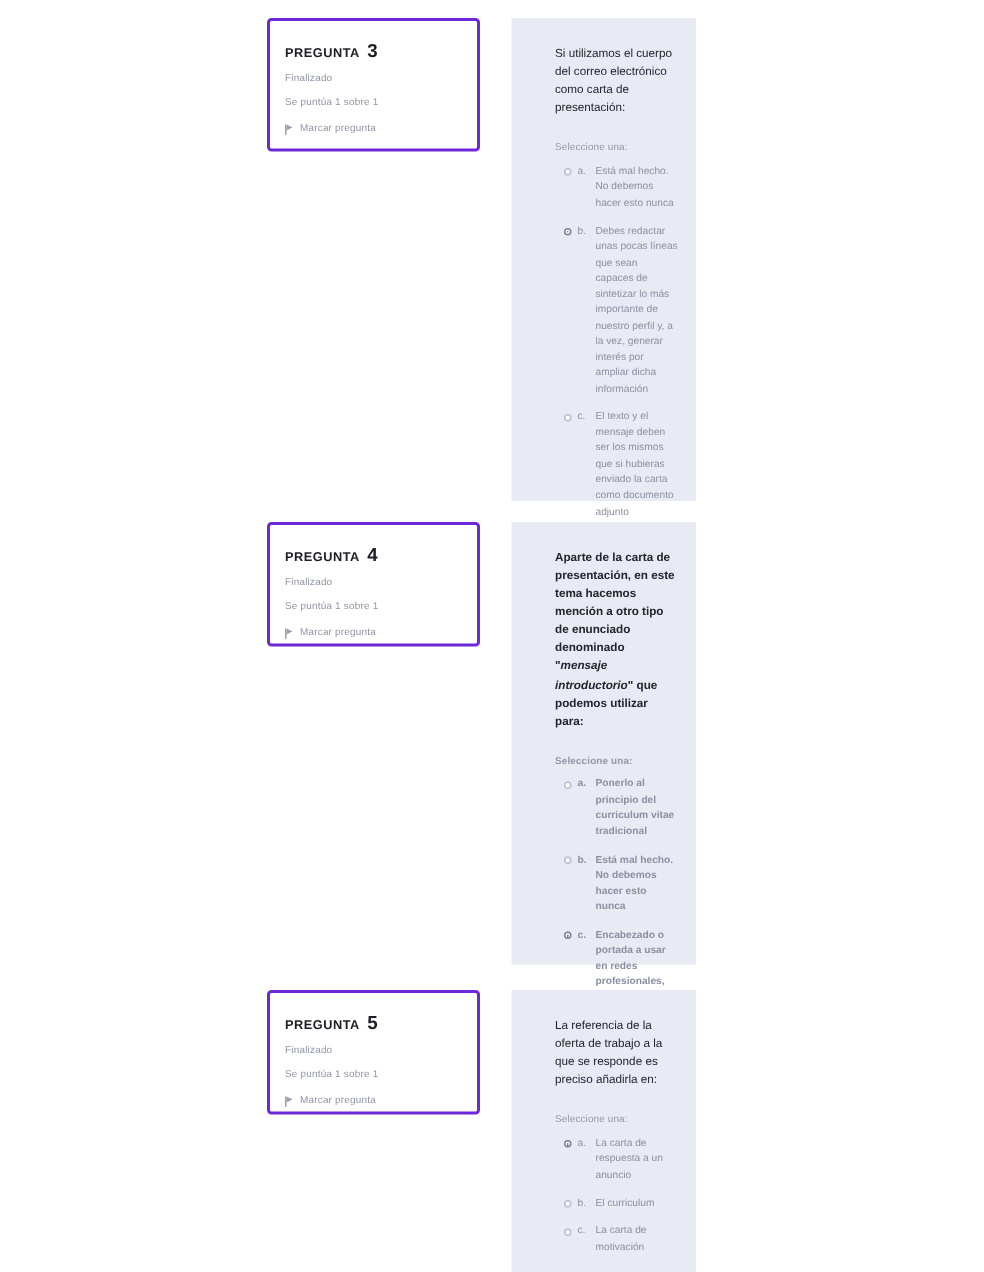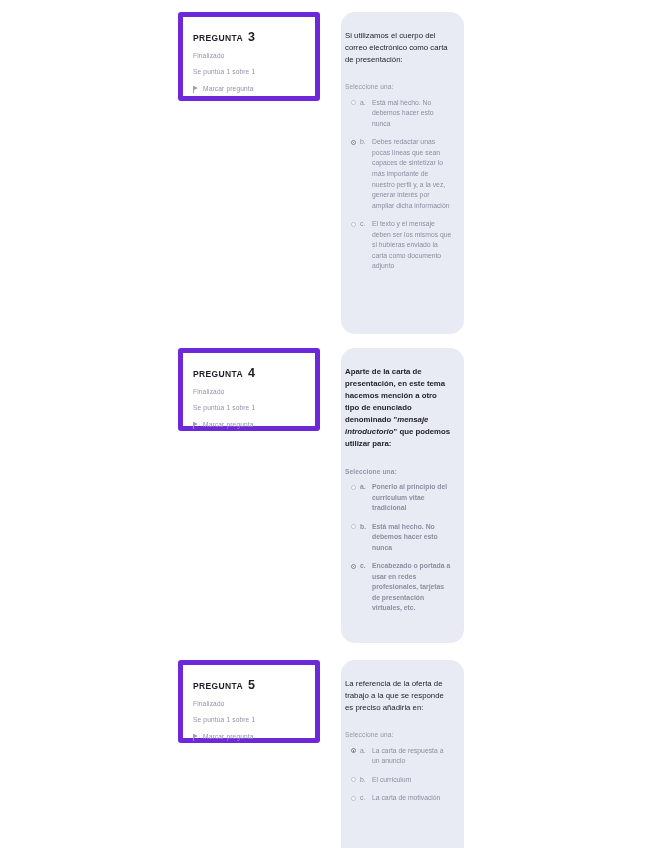--- a/index.html
+++ b/index.html
@@ -28,21 +28,21 @@
     width: 656px;
   }
 
   
   .qcard {
     position: absolute;
     left: 178px;
     top: 0;
     width: 142px;
     background: #ffffff;
-    border: 5px solid #6d28d9;
+    border: 2px solid #6d28d9;
     border-radius: 3px;
     box-sizing: border-box;
     padding: 14px 0 14px 10px;
   }
   .qcard-title {
     font-size: 8.5px;
     font-weight: bold;
     letter-spacing: 0.35px;
     color: #1d1d26;
     margin: 0 0 9px 0;
@@ -101,22 +101,21 @@
   }
 
   
   .qpanel {
     position: absolute;
     left: 341px;
     top: 0;
     width: 123px;
     background: #e8ebf3;
     box-sizing: border-box;
-    padding: 18px 12px 14px 4px;
-    border-radius: 14px;
+    padding: 18px 12px 14px 29px;
   }
   .qstem {
     font-size: 7.8px;
     line-height: 1.55;
     color: #23242c;
     margin: 0;
   }
   .qstem em {
     font-style: italic;
   }

